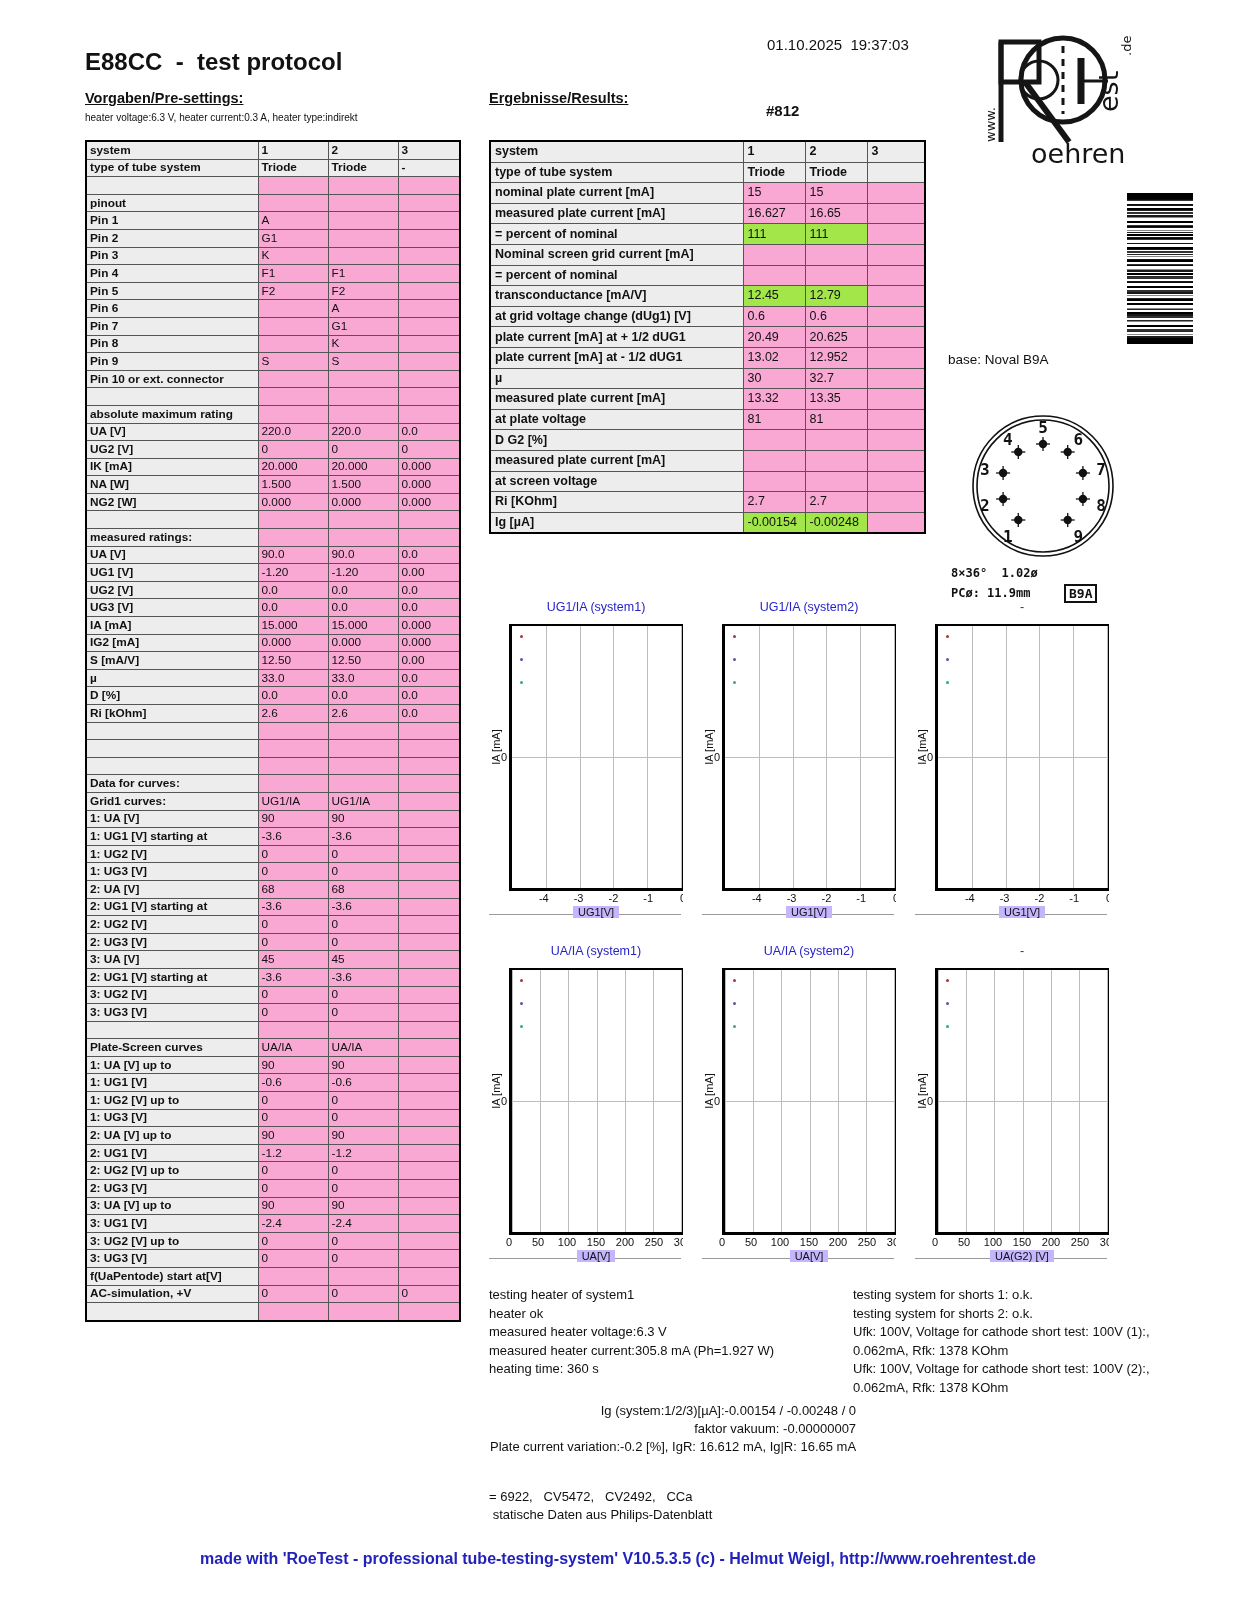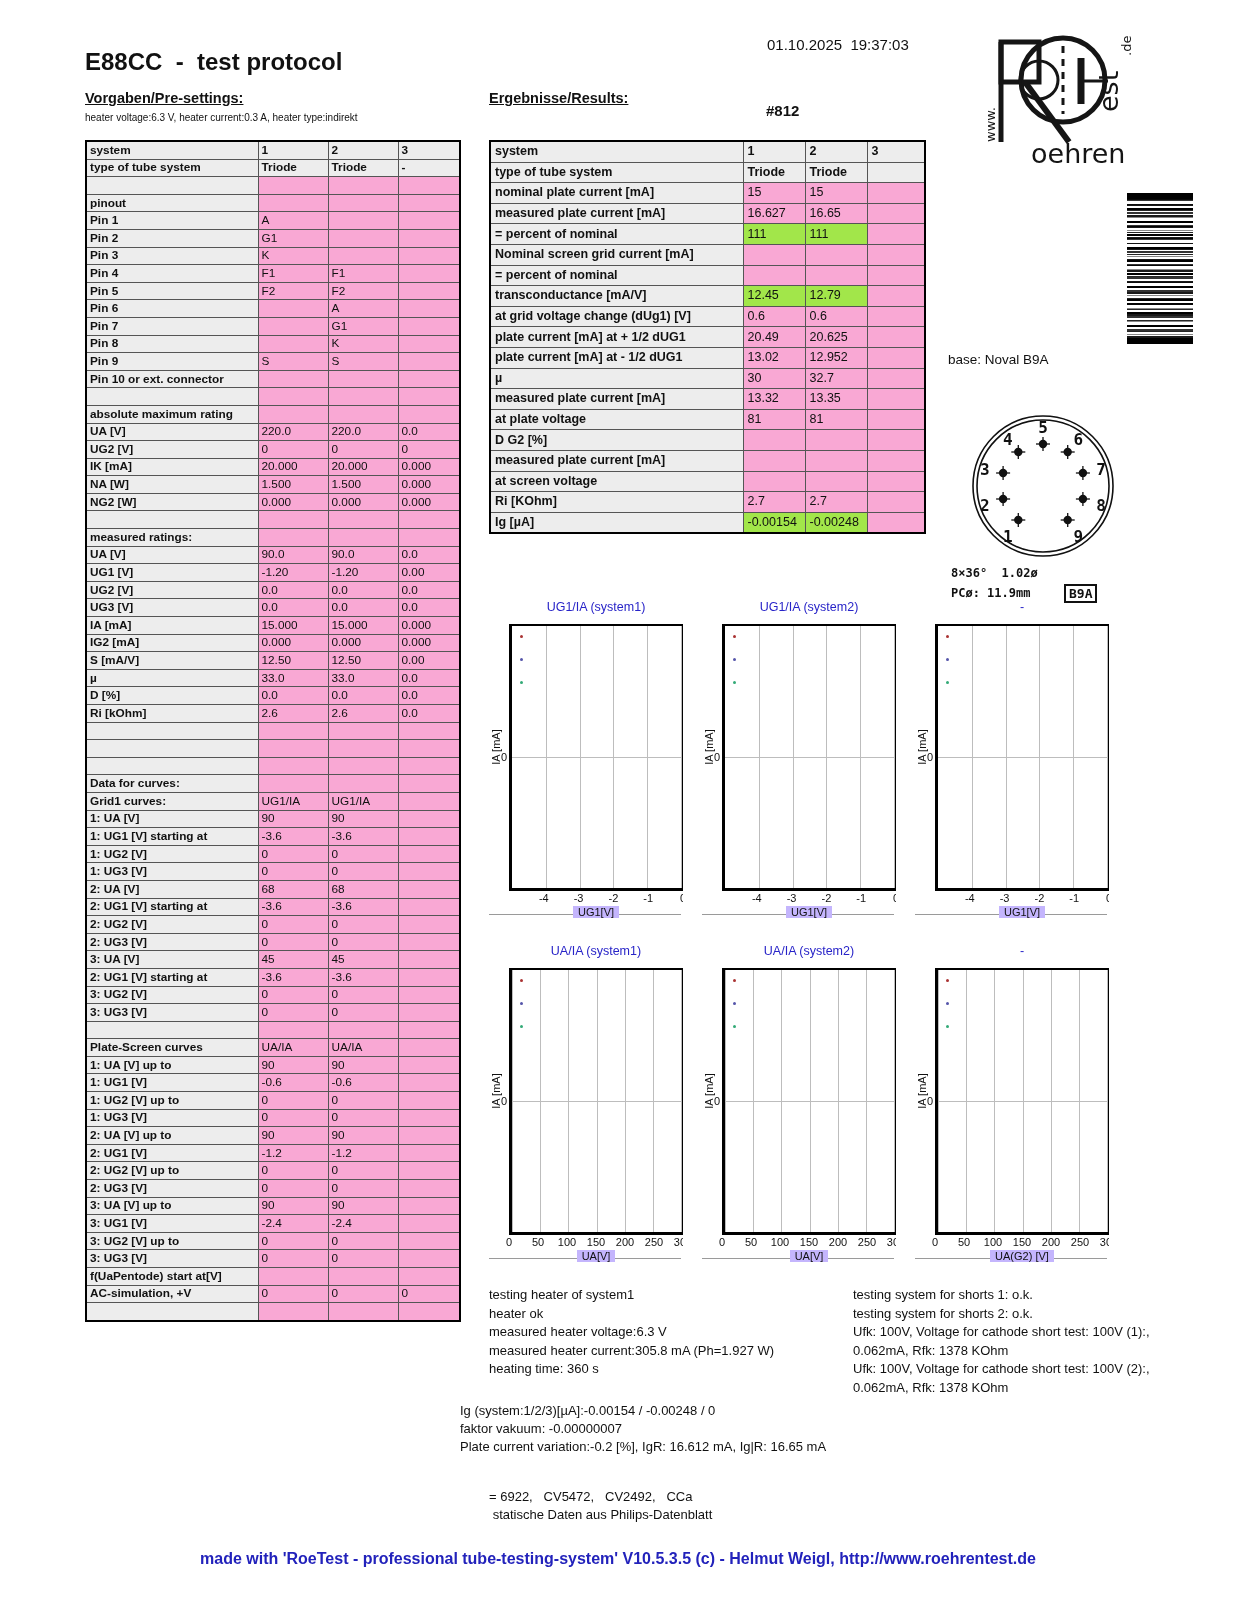--- a/index.html
+++ b/index.html
@@ -72,21 +72,21 @@
   .xticks{position:relative;height:15px;margin-left:22px;font-size:11px;}
   .xticks span{position:absolute;top:1px;transform:translateX(-50%);}
   .xlabel{position:relative;text-align:center;font-size:11px;padding-left:22px;height:16px;}
   .xlabel::before{content:'';position:absolute;left:2px;right:2px;top:8px;height:1px;background:#9a9a9a;}
   .xlabel span{position:relative;background:#c4b5fd;padding:0 5px;}
 
   
   .notes{position:absolute;font-size:13px;line-height:18.5px;white-space:pre-wrap;}
   .notes-left{left:489px;top:1286px;}
   .notes-right{left:853px;top:1286px;}
-  .notes-ig{left:460px;top:1402px;line-height:18px;}
+  .notes-ig{left:490px;top:1402px;line-height:18px;text-align:right;}
   .notes-equiv{left:489px;top:1488px;line-height:18px;}
 
   .footer{position:absolute;left:0;top:1550px;width:100%;text-align:center;
           color:#2222bb;font-weight:bold;font-size:16px;}
 </style>
 </head>
 <body>
 
 <div class="page">
 

